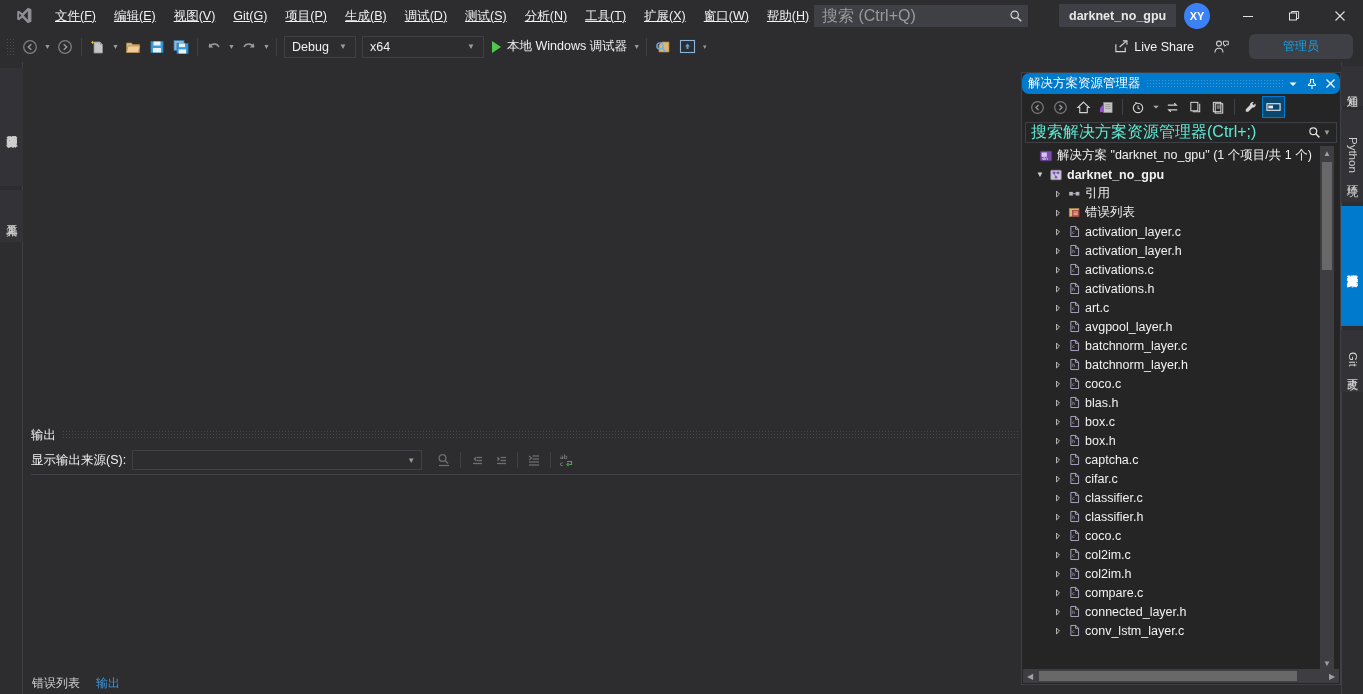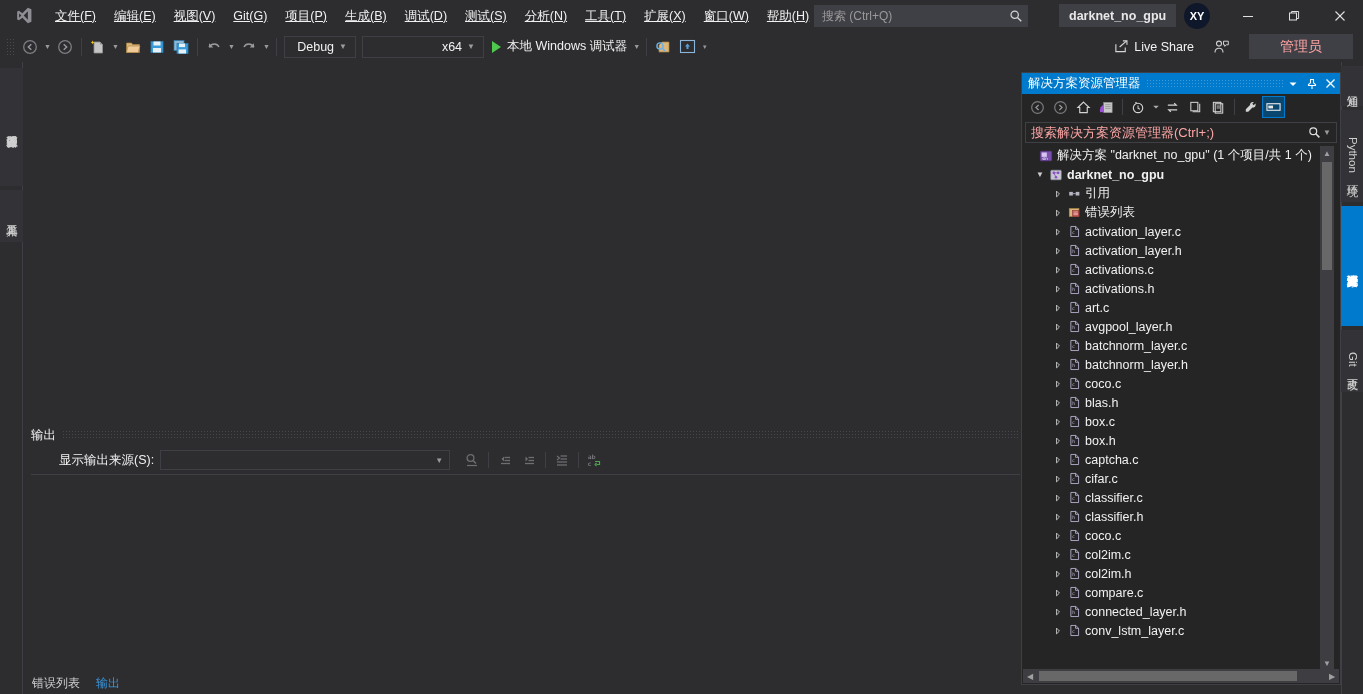--- a/index.html
+++ b/index.html
@@ -25,48 +25,48 @@
     padding: 0 9px; height: 24px; line-height: 24px;
     font-size: 12.5px; color: #f1f1f1; white-space: nowrap;
     cursor: default;
   }
 
   .qsearch {
     position: absolute; left: 814px; top: 5px; width: 214px; height: 22px;
     background: #3f3f46; border: 1px solid #3f3f46;
     display: flex; align-items: center; padding: 0 4px 0 7px;
   }
-  .qsearch .ph { font-size: 12px; color: #9a9a9a; flex: 1; white-space: nowrap; }
+  .qsearch .ph { font-size: 16px; color: #9a9a9a; flex: 1; white-space: nowrap; }
 
   .solname {
     position: absolute; left: 1059px; top: 4px; height: 23px;
     display: flex; align-items: center; padding: 0 10px;
     background: #3f3f46; font-size: 12.5px; font-weight: bold; color: #e8e8e8;
     white-space: nowrap;
   }
   .avatar {
     position: absolute; left: 1184px; top: 3px;
     width: 26px; height: 26px; border-radius: 50%;
-    background: #0f172a;
+    background: #3b82f6;
     display: flex; align-items: center; justify-content: center;
     font-size: 11px; font-weight: bold; color: #ffffff;
   }
   .wbtn {
     position: absolute; top: 0; width: 46px; height: 31px;
     display: flex; align-items: center; justify-content: center;
     color: #e0e0e0;
   }
   #w-min { left: 1225px; }
   #w-max { left: 1271px; }
   #w-close { left: 1317px; }
 
   
   .toolbar {
     position: absolute; left: 0; top: 31px; width: 1363px; height: 31px;
-    background: #2d2d30; display: flex; align-items: center; text-align: right;
+    background: #2d2d30; display: flex; align-items: center;
   }
   .grip { width: 10px; height: 18px; margin-left: 6px; margin-right: 2px;
     background-image: radial-gradient(#4a4a50 1px, transparent 1px);
     background-size: 3px 3px; }
   .tb-btn {
     height: 24px; min-width: 24px; display: flex; align-items: center; justify-content: center;
     padding: 0 2px; color: #b8b8b8;
   }
   .tb-sep { width: 1px; height: 18px; background: #3f3f46; margin: 0 4px; }
   .tb-caret { width: 11px; display: flex; align-items: center; justify-content: center; color: #9a9a9a; font-size: 7px; }
@@ -75,21 +75,21 @@
     display: flex; align-items: center; padding: 0 3px 0 7px;
     font-size: 12.5px; color: #f1f1f1; margin: 0 3px;
   }
   .combo .cv { flex: 1; white-space: nowrap; }
   .combo .cc { color: #9a9a9a; font-size: 8px; padding: 0 5px; }
   .run-btn { display: flex; align-items: center; height: 24px; padding: 0 4px 0 5px; color: #f1f1f1; font-size: 12.5px; }
   .tri { width: 0; height: 0; border-left: 9px solid #4ec94e; border-top: 6px solid transparent; border-bottom: 6px solid transparent; margin-right: 6px; }
 
   .liveshare { position: absolute; right: 163px; top: 4px; height: 23px; display: flex; align-items: center; padding: 0 6px; font-size: 12.5px; color: #f1f1f1; }
   .fbicon { position: absolute; right: 130px; top: 4px; width: 24px; height: 23px; display: flex; align-items: center; justify-content: center; color: #cfcfcf; }
-  .admin { position: absolute; right: 10px; top: 3px; width: 104px; height: 25px; background: #3f3f46; display: flex; align-items: center; justify-content: center; font-size: 14px; color: #fca5a5; }
+  .admin { position: absolute; right: 10px; top: 3px; width: 104px; height: 25px; background: #3f3f46; display: flex; align-items: center; justify-content: center; font-size: 12px; color: #0ea5e9; border-radius: 6px; }
 
   
   .ldock { position: absolute; left: 0; top: 62px; width: 23px; height: 632px; background: #2d2d30; border-right: 1px solid #3f3f46; }
   .vtab {
     position: absolute; left: 0; width: 23px;
     background: #333337; color: #d0d0d0; font-size: 11.5px;
     display: flex; align-items: center; justify-content: center;
     writing-mode: vertical-rl; text-orientation: upright;
     letter-spacing: 0px; white-space: nowrap;
   }
@@ -112,53 +112,53 @@
   
   .outpanel { position: absolute; left: 24px; top: 422px; width: 996px; height: 272px; background: #2d2d30; }
   .out-title {
     position: absolute; left: 7px; top: 2px; right: 0; height: 22px;
     display: flex; align-items: center;
   }
   .out-title .t { font-size: 12.5px; color: #f1f1f1; padding-right: 6px; }
   .out-title .dots { flex: 1; height: 10px;
     background-image: radial-gradient(#46464b 1px, transparent 1px);
     background-size: 3px 3px; }
-  .out-tool { position: absolute; left: 7px; top: 25px; height: 26px; display: flex; align-items: center; margin-left: 28px; }
+  .out-tool { position: absolute; left: 7px; top: 25px; height: 26px; display: flex; align-items: center; }
   .out-tool .lbl { font-size: 12.5px; color: #f1f1f1; margin-right: 6px; }
   .out-combo { width: 290px; height: 20px; background: #2d2d30; border: 1px solid #3f3f46; display: flex; align-items: center; }
   .out-combo .cv { flex: 1; font-size: 12px; color: #f1f1f1; padding-left: 5px; }
   .out-combo .cc { color: #9a9a9a; font-size: 8px; padding: 0 6px; }
   .ot-btn { width: 24px; height: 22px; display: flex; align-items: center; justify-content: center; color: #6e6e72; }
   .ot-sep { width: 1px; height: 16px; background: #3f3f46; margin: 0 4px; }
   .out-body { position: absolute; left: 7px; top: 52px; width: 989px; height: 209px; background: #2d2d30; border-top: 1px solid #3f3f46; }
 
   .btabs { position: absolute; left: 24px; bottom: 0; height: 22px; display: flex; align-items: flex-end; }
   .btab { height: 22px; padding: 0 8px; display: flex; align-items: center; font-size: 12px; color: #d0d0d0; }
   .btab.active { color: #3a96dd; background: #2d2d30; }
 
   
   .se { position: absolute; left: 1021px; top: 72px; width: 320px; height: 613px; background: #252526; border: 1px solid #3f3f46; }
   .se-header {
     position: absolute; left: 0; top: 0; width: 318px; height: 21px;
-    background: #007acc; display: flex; align-items: center; padding-left: 6px;
+    background: #007acc; display: flex; align-items: center; padding-left: 6px; border-radius: 7px;
   }
   .se-header .t { font-size: 12.5px; color: #ffffff; white-space: nowrap; padding-right: 5px; }
   .se-header .dots { flex: 1; height: 10px;
     background-image: radial-gradient(#3f9ad6 1px, transparent 1px);
     background-size: 3px 3px; }
   .se-hbtn { width: 19px; height: 21px; display: flex; align-items: center; justify-content: center; color: #ffffff; }
   .se-toolbar { position: absolute; left: 0; top: 21px; width: 318px; height: 26px; background: #252526; display: flex; align-items: center; padding-left: 4px; }
   .se-tb { width: 23px; height: 22px; display: flex; align-items: center; justify-content: center; color: #b0b0b0; }
   .se-tb.boxed { border: 1px solid #007acc; background: #094771; }
   .se-tsep { width: 1px; height: 16px; background: #3f3f46; margin: 0 4px; }
   .se-search {
     position: absolute; left: 3px; top: 49px; width: 312px; height: 21px;
     background: #252526; border: 1px solid #3f3f46; display: flex; align-items: center;
   }
-  .se-search .ph { flex: 1; font-size: 13px; color: #fca5a5; padding-left: 5px; white-space: nowrap; }
+  .se-search .ph { flex: 1; font-size: 16px; color: #5eead4; padding-left: 5px; white-space: nowrap; }
   .se-search .ic { padding: 0 2px; color: #d0d0d0; }
   .se-search .cc { color: #9a9a9a; font-size: 8px; padding-right: 5px; }
 
   .se-tree { position: absolute; left: 1px; top: 73px; width: 302px; height: 524px; overflow: hidden; background: #252526; }
   .trow { height: 19px; display: flex; align-items: center; white-space: nowrap; font-size: 12.5px; color: #f1f1f1; }
   .twist { width: 14px; display: flex; align-items: center; justify-content: center; color: #cccccc; font-size: 8px; }
   .twist.open { color: #cccccc; }
   .ticon { width: 18px; display: flex; align-items: center; justify-content: center; }
   .tlabel { padding-left: 2px; }
   .tlabel.b { font-weight: bold; }

